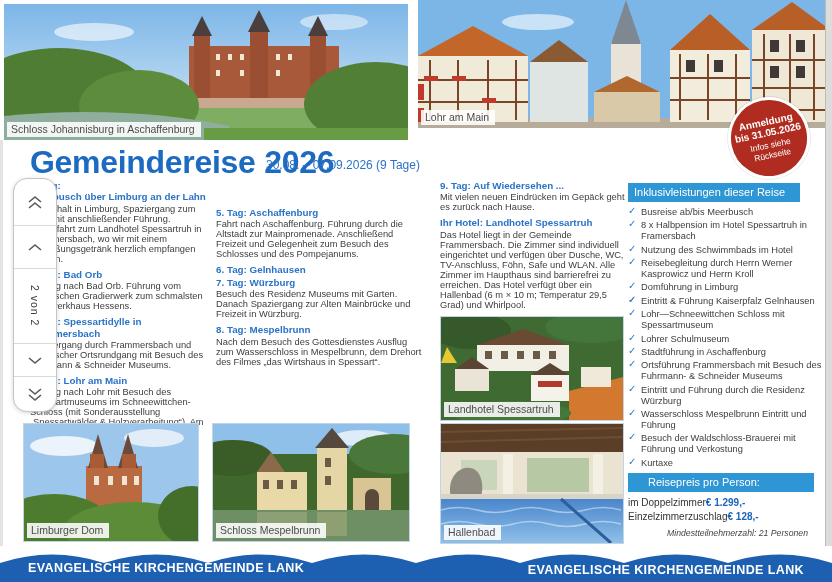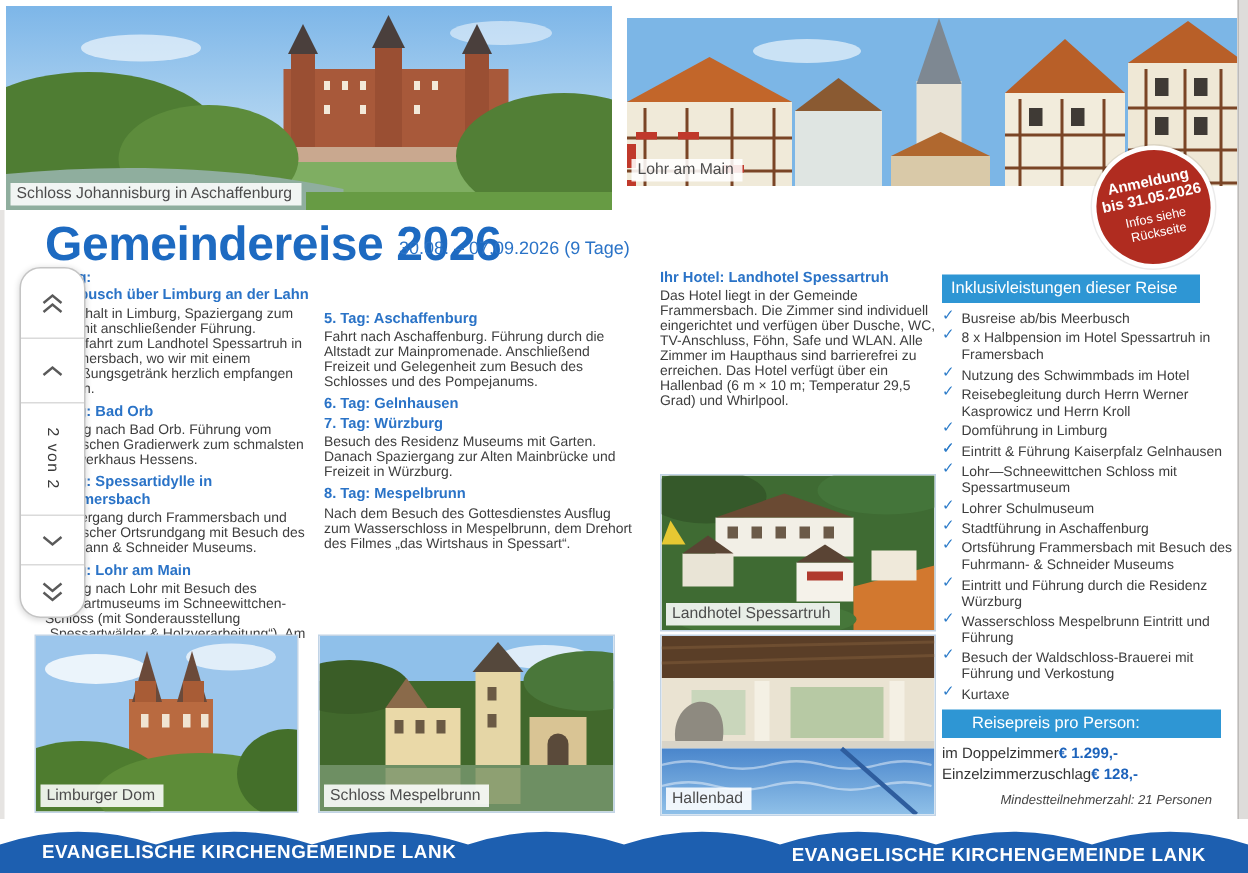--- a/index.html
+++ b/index.html
@@ -5,21 +5,21 @@
   html,body{margin:0;padding:0;background:#f2f2f2;}
   .page{position:relative;width:832px;height:582px;background:#ffffff;overflow:hidden;
         font-family:"Liberation Sans",sans-serif;}
   
   .edge-right{position:absolute;left:825px;top:0;width:7px;height:546px;background:#dedcda;border-left:1px solid #bdbbb9;}
   .edge-left{position:absolute;left:0;top:140px;width:3px;height:406px;background:#e6e4e2;}
   
   .photo{position:absolute;overflow:hidden;}
   .photo svg{display:block;}
   .photo-tl{left:4px;top:4px;width:404px;height:136px;}
-  .photo-tr{left:418px;top:12px;width:407px;height:112px;}
+  .photo-tr{left:418px;top:0;width:407px;height:128px;}
   .caption{position:absolute;left:3px;bottom:3px;background:rgba(255,255,255,.88);
            color:#4c4c4c;font-size:10.5px;padding:1px 6px 2px 4px;white-space:nowrap;text-align:right;}
   
   .badge{position:absolute;left:728px;top:97px;width:76px;height:76px;border-radius:50%;
          background:#b02c20;border:3px solid #fff;box-shadow:0 0 0 1px rgba(0,0,0,.08);
          display:flex;flex-direction:column;align-items:center;justify-content:center;
          transform:rotate(-12deg);color:#fff;text-align:center;line-height:11px;z-index:6;}
   .badge .b1{font-weight:bold;font-size:10px;}
   .badge .b2{font-weight:bold;font-size:10px;margin-bottom:3px;}
   .badge .b3{font-size:8.5px;line-height:9.5px;}
@@ -212,20 +212,24 @@
       <div class="day-b">Besuch des Residenz Museums mit Garten. Danach Spaziergang zur Alten Mainbrücke und Freizeit in Würzburg.</div>
     </div>
     <div>
       <div class="day-h">8. Tag: Mespelbrunn</div>
       <div class="day-b">Nach dem Besuch des Gottesdienstes Ausflug zum Wasserschloss in Mespelbrunn, dem Drehort des Filmes „das Wirtshaus in Spessart“.</div>
     </div>
   </div>
 
   <div class="col col3">
     <div>
+      <div class="day-h">9. Tag: Auf Wiedersehen ...</div>
+      <div class="day-b">Mit vielen neuen Eindrücken im Gepäck geht es zurück nach Hause.</div>
+    </div>
+    <div>
       <div class="day-h">Ihr Hotel: Landhotel Spessartruh</div>
       <div class="day-b">Das Hotel liegt in der Gemeinde Frammersbach. Die Zimmer sind individuell eingerichtet und verfügen über Dusche, WC, TV-Anschluss, Föhn, Safe und WLAN. Alle Zimmer im Haupthaus sind barrierefrei zu erreichen. Das Hotel verfügt über ein Hallenbad (6 m × 10 m; Temperatur 29,5 Grad) und Whirlpool.</div>
     </div>
   </div>
 
   <div class="photo photo-hotel">
     <svg width="182" height="103" viewBox="0 0 182 103" preserveAspectRatio="none">
       <rect width="182" height="103" fill="#3f6b33"></rect>
       <ellipse cx="30" cy="14" rx="40" ry="18" fill="#35592a"></ellipse>
       <ellipse cx="150" cy="10" rx="46" ry="16" fill="#44753a"></ellipse>

